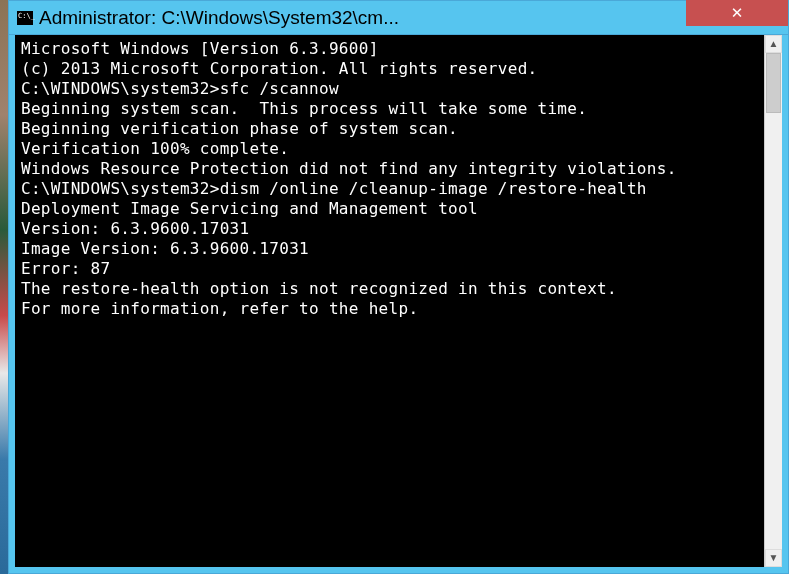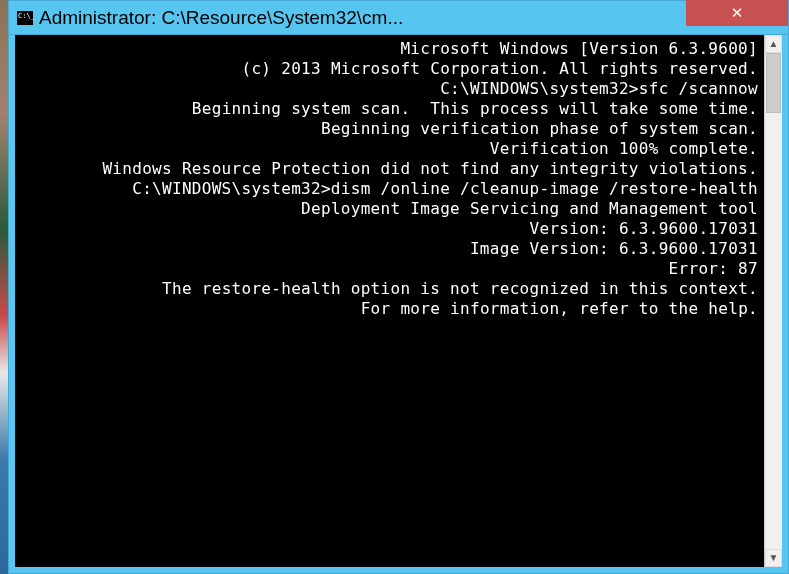--- a/index.html
+++ b/index.html
@@ -141,32 +141,31 @@
     .left-edge {
       position: absolute;
       left: 0;
       top: 0;
       width: 8px;
       height: 100%;
       background: linear-gradient(180deg, #8b7355 0%, #a0826d 20%, #2a5a3a 40%, #c84a4a 55%, #e8e8e8 65%, #3a7aaa 80%, #2a6a9a 100%);
     }
     .line {
       display: block;
-      text-align: right;
     }
   </style>
 </head>
 <body>
 
 <div class="left-edge"></div>
 
 <div class="window">
   <div class="titlebar">
     <div class="titlebar-icon"></div>
-    <div class="titlebar-title">Administrator: C:\Resource\System32\cm...</div>
+    <div class="titlebar-title">Administrator: C:\Windows\System32\cm...</div>
     <div class="titlebar-buttons">
       <div class="titlebar-btn close">
         <span class="close-x">✕</span>
       </div>
     </div>
   </div>
   <div class="console-area">
     <div class="console-content"><span class="line">Microsoft Windows [Version 6.3.9600]</span><span class="line">(c) 2013 Microsoft Corporation. All rights reserved.</span><span class="line"></span><span class="line">C:\WINDOWS\system32&gt;sfc /scannow</span><span class="line"></span><span class="line">Beginning system scan.  This process will take some time.</span><span class="line"></span><span class="line">Beginning verification phase of system scan.</span><span class="line">Verification 100% complete.</span><span class="line"></span><span class="line">Windows Resource Protection did not find any integrity violations.</span><span class="line"></span><span class="line">C:\WINDOWS\system32&gt;dism /online /cleanup-image /restore-health</span><span class="line"></span><span class="line">Deployment Image Servicing and Management tool</span><span class="line">Version: 6.3.9600.17031</span><span class="line"></span><span class="line">Image Version: 6.3.9600.17031</span><span class="line"></span><span class="line"></span><span class="line">Error: 87</span><span class="line"></span><span class="line">The restore-health option is not recognized in this context.</span><span class="line">For more information, refer to the help.</span></div>
     <div class="scrollbar">
       <div class="scroll-btn">

